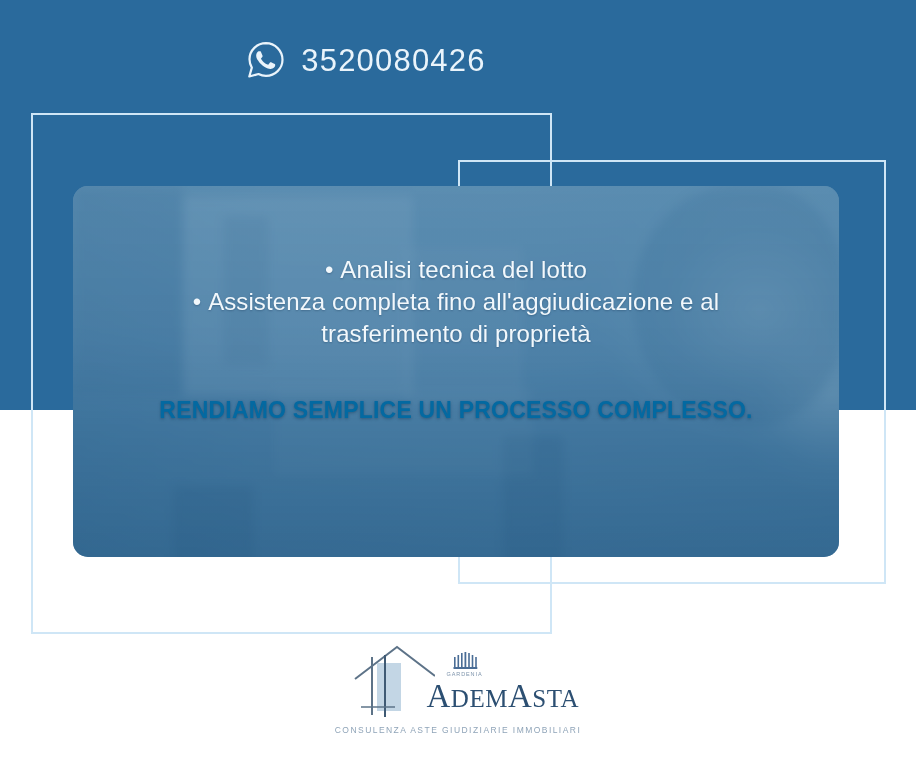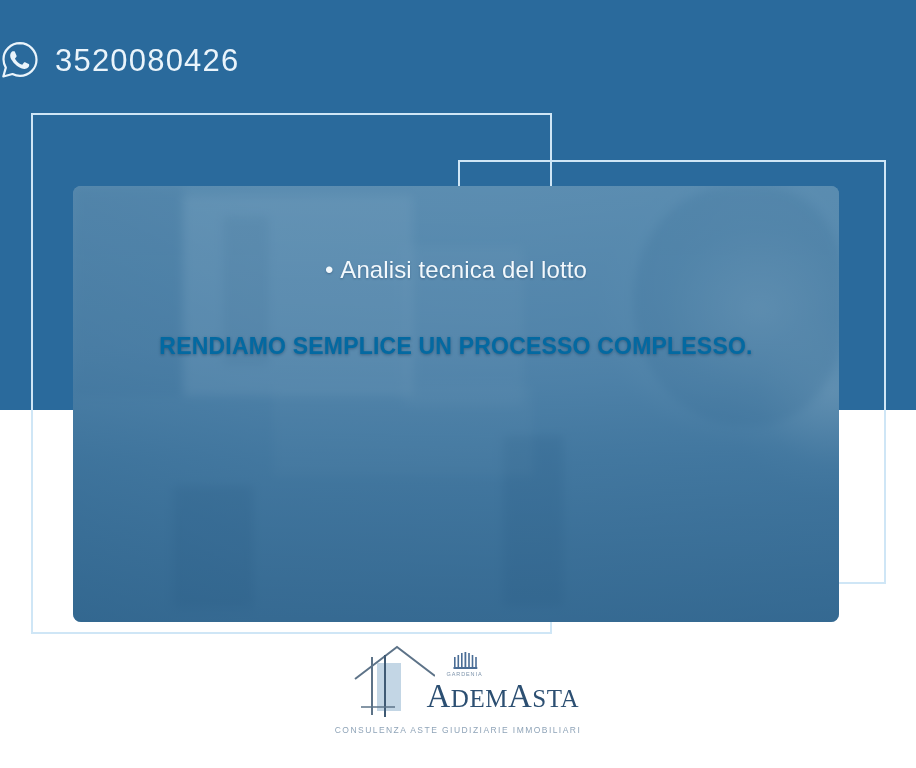--- a/index.html
+++ b/index.html
@@ -31,20 +31,21 @@
 
   
   .contact-strip {
     position: absolute;
     left: 0;
     top: 30px;
     width: 732px;
     height: 60px;
     display: flex;
     align-items: center;
+    justify-content: center;
     gap: 15px;
   }
   .wa-icon {
     width: 40px;
     height: 40px;
     display: block;
     flex: 0 0 auto;
   }
   .phone-number {
     color: #eaf4fb;
@@ -74,22 +75,22 @@
     width: 428px;
     height: 424px;
   }
 
   
   .card {
     position: absolute;
     left: 73px;
     top: 186px;
     width: 766px;
-    height: 436px;
-    border-radius: 8px;
+    height: 371px;
+    border-radius: 15px;
     overflow: hidden;
   }
   .card-photo {
     position: absolute;
     inset: 0;
     
     background:
       radial-gradient(ellipse 200px 170px at 672px 128px, rgba(188,214,228,0.70) 0%, rgba(150,186,207,0.35) 45%, rgba(90,140,175,0.05) 78%),
       radial-gradient(ellipse 120px 120px at 742px 206px, rgba(205,226,236,0.55) 0%, rgba(140,180,205,0.15) 60%, rgba(90,140,175,0) 85%),
       radial-gradient(ellipse 90px 150px at 600px 120px, rgba(120,165,195,0.45) 0%, rgba(90,140,175,0) 80%),
@@ -259,20 +260,21 @@
       <div class="sh" style="left:100px; top:300px; width:80px; height:122px;"></div>
       <div class="sh-light" style="left:330px; top:60px; width:120px; height:160px; opacity:0.5;"></div>
       <div class="sh" style="left:560px; top:0px; width:210px; height:240px; background:rgba(48,96,138,0.35); border-radius:50% 40% 45% 55%;"></div>
       <div class="sh-light" style="left:200px; top:200px; width:260px; height:90px; opacity:0.35;"></div>
     </div>
     <div class="card-tint"></div>
 
     <div class="card-content">
       <ul class="bullet-list">
         <li>Analisi tecnica del lotto</li>
+        <li>Assistenza completa fino all'aggiudicazione e al trasferimento di proprietà</li>
       </ul>
       <div class="tagline">RENDIAMO SEMPLICE UN PROCESSO COMPLESSO.</div>
     </div>
   </div>
 
   <div class="logo-wrap">
     <div class="logo-main">
       <span>
         <svg class="logo-mark" viewBox="0 0 84 74" xmlns="http://www.w3.org/2000/svg">
           <path d="M4 34 L46 2 L84 31" fill="none" stroke="#5d7388" stroke-width="2"></path>

